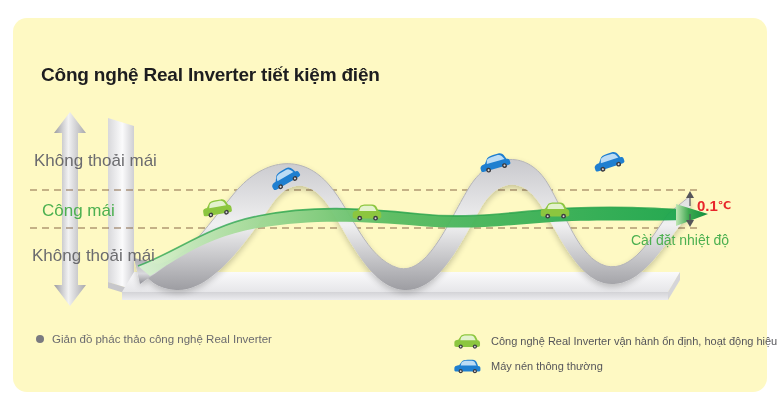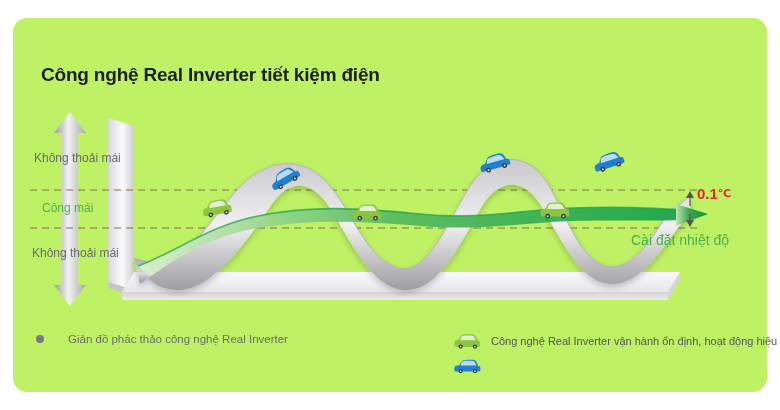--- a/index.html
+++ b/index.html
@@ -4,52 +4,52 @@
 <style>
   html,body{margin:0;padding:0;}
   body{
     width:780px;height:410px;
     background:#ffffff;
     font-family:"Liberation Sans","DejaVu Sans",sans-serif;
     overflow:hidden;
   }
   .card{
     position:absolute;left:13px;top:18px;width:754px;height:374px;
-    background:#bef264;border-radius:14px;overflow:hidden;
+    background:#fef9c3;border-radius:14px;overflow:hidden;
   }
   .title{
     position:absolute;left:28px;top:46px;
     font-size:19px;font-weight:bold;color:#1d1d1f;
     letter-spacing:-0.2px;white-space:nowrap;
   }
   .stage{position:absolute;left:0;top:0;width:780px;height:410px;}
 
   
   .axis-label{
-    position:absolute;font-size:12px;color:#6b6b6f;white-space:nowrap;
+    position:absolute;font-size:17px;color:#6b6b6f;white-space:nowrap;
   }
   .axis-label.top{left:34px;top:151px;}
   .axis-label.bottom{left:32px;top:246px;}
   .axis-label.mid{left:42px;top:201px;color:#4cb050;}
 
   
   .temp-badge{
-    position:absolute;left:697px;top:185px;
+    position:absolute;left:697px;top:197px;
     font-size:15px;font-weight:bold;color:#e8262b;white-space:nowrap;
   }
   .temp-badge .deg{font-size:11px;vertical-align:2px;}
   .setpoint{
     position:absolute;left:631px;top:232px;
     font-size:14px;color:#4cb050;white-space:nowrap;
   }
 
   
   .footnote{
     position:absolute;left:36px;top:333px;
-    display:flex;align-items:center;gap:24px;
+    display:flex;align-items:center;gap:8px;
   }
   .footnote .dot{
     width:8px;height:8px;border-radius:50%;background:#7a7a80;display:block;
   }
   .footnote .txt{font-size:11.5px;color:#6b6b6f;white-space:nowrap;}
 
   
   .legend{position:absolute;left:452px;top:330px;}
   .legend-row{display:flex;align-items:center;gap:9px;height:21px;}
   .legend-row + .legend-row{margin-top:4px;}
@@ -293,14 +293,15 @@
   <div class="legend-row">
     <svg class="legend-ico" viewBox="0 0 38 20">
       <path d="M3,13 C3,10 6,9 9,9 L12,5 C13,3 16,2 20,2 L26,2 C29,2 31,4 32,7 L33,10
                C35,10 36,11 36,13 L36,15 C36,16.5 35,17 33,17 L6,17 C4,17 3,16.5 3,15 Z" fill="#1f7fd0"></path>
       <path d="M12,6 C13,4 16,3.5 19,3.5 L25,3.5 C27.5,3.5 29,5 30,7.5 L31,9.5 L11,9.5 Z" fill="#bcdcf5"></path>
       <circle cx="11" cy="16.5" r="2.6" fill="#3c3c40"></circle>
       <circle cx="29" cy="16.5" r="2.6" fill="#3c3c40"></circle>
       <circle cx="11" cy="16.5" r="1.1" fill="#d9d9dd"></circle>
       <circle cx="29" cy="16.5" r="1.1" fill="#d9d9dd"></circle>
     </svg>
+    <span class="legend-txt">Máy nén thông thường</span>
   </div>
 </div>
 
 </body></html>

